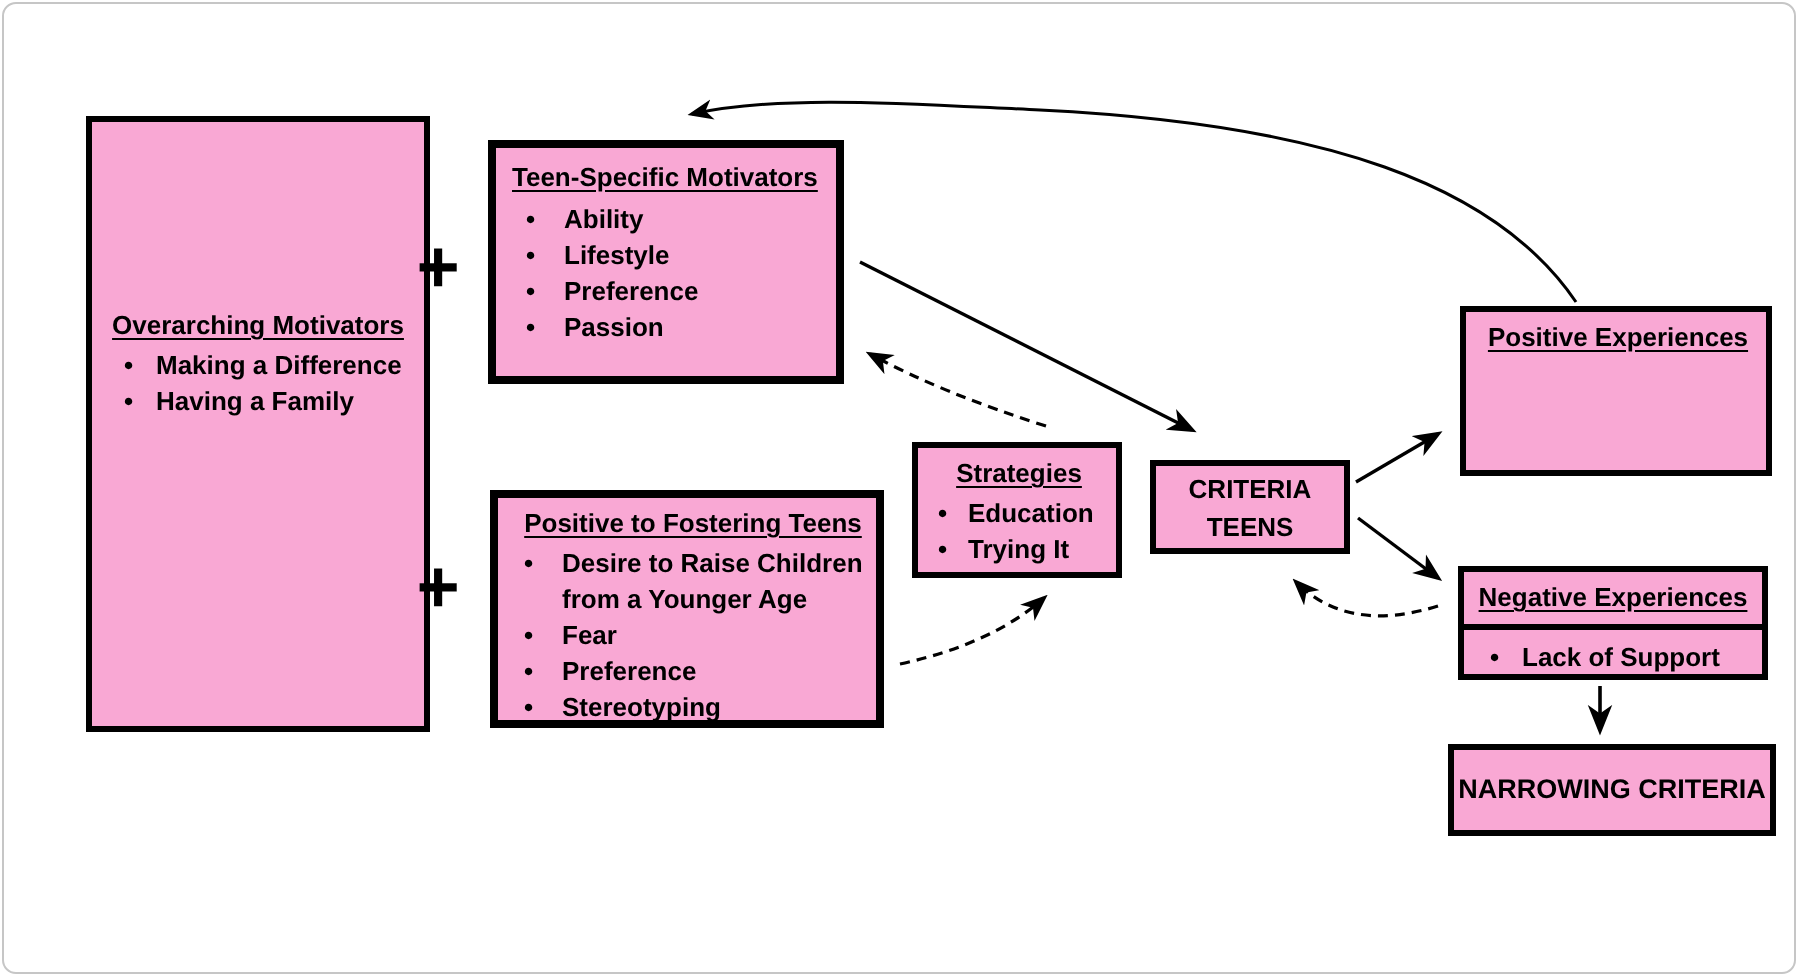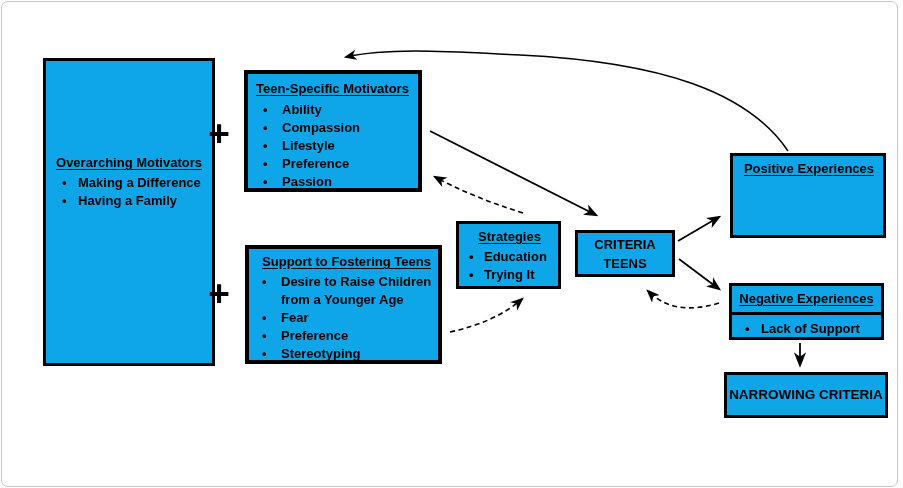--- a/index.html
+++ b/index.html
@@ -15,21 +15,21 @@
   .page-border {
     position: absolute;
     left: 1px; top: 1px; right: 5px; bottom: 1px;
     border: 1px solid #c6c6c6;
     border-radius: 7px;
     pointer-events: none;
   }
   .edges { position: absolute; left: 0; top: 0; pointer-events: none; }
   .box {
     position: absolute;
-    background: #0ea5e9;
+    background: #f9a8d4;
     border: 3px solid #000000;
     font-weight: bold;
     font-size: 13px;
     line-height: 18px;
     box-sizing: border-box;
   }
   .box.b4 { border-width: 4px; }
   .box .title {
     text-decoration: underline;
     text-underline-offset: 2px;
@@ -133,29 +133,28 @@
     </ul>
   </div>
 
   <div class="plus" id="plus-top">+</div>
   <div class="plus" id="plus-bottom">+</div>
 
   <div class="box b4" id="teen-specific">
     <div class="title">Teen-Specific Motivators</div>
     <ul>
       <li>Ability</li>
-      <li>Compassion</li>
       <li>Lifestyle</li>
       <li>Preference</li>
       <li>Passion</li>
     </ul>
   </div>
 
   <div class="box b4" id="barriers">
-    <div class="title">Support to Fostering Teens</div>
+    <div class="title">Positive to Fostering Teens</div>
     <ul>
       <li>Desire to Raise Children from a Younger Age</li>
       <li>Fear</li>
       <li>Preference</li>
       <li>Stereotyping</li>
     </ul>
   </div>
 
   <div class="box" id="strategies">
     <div class="title center">Strategies</div>

